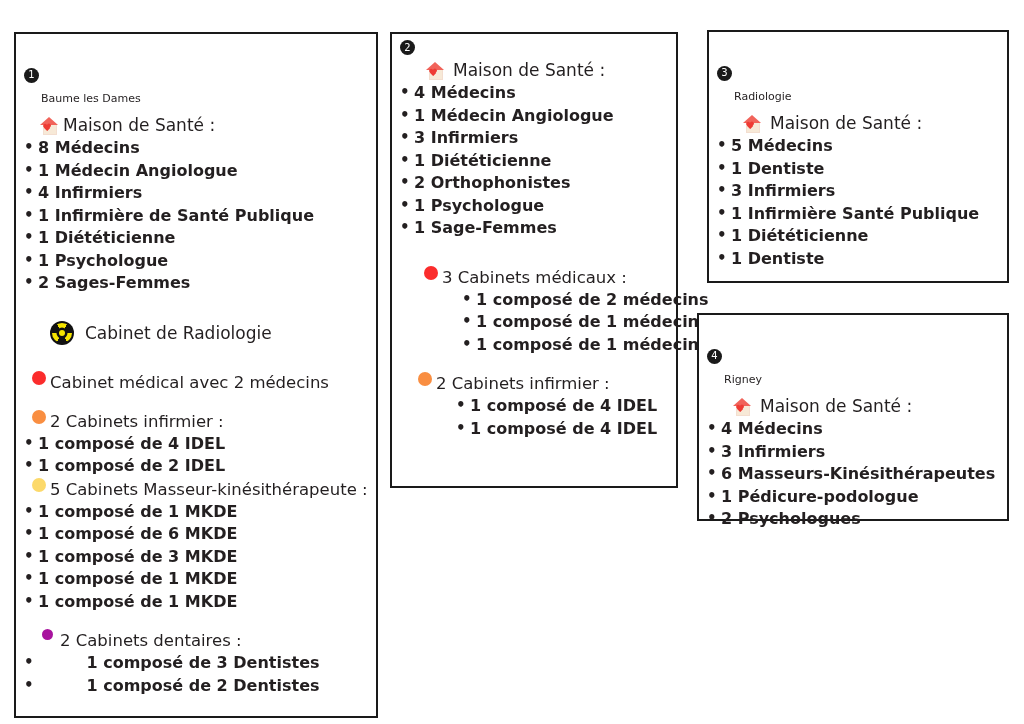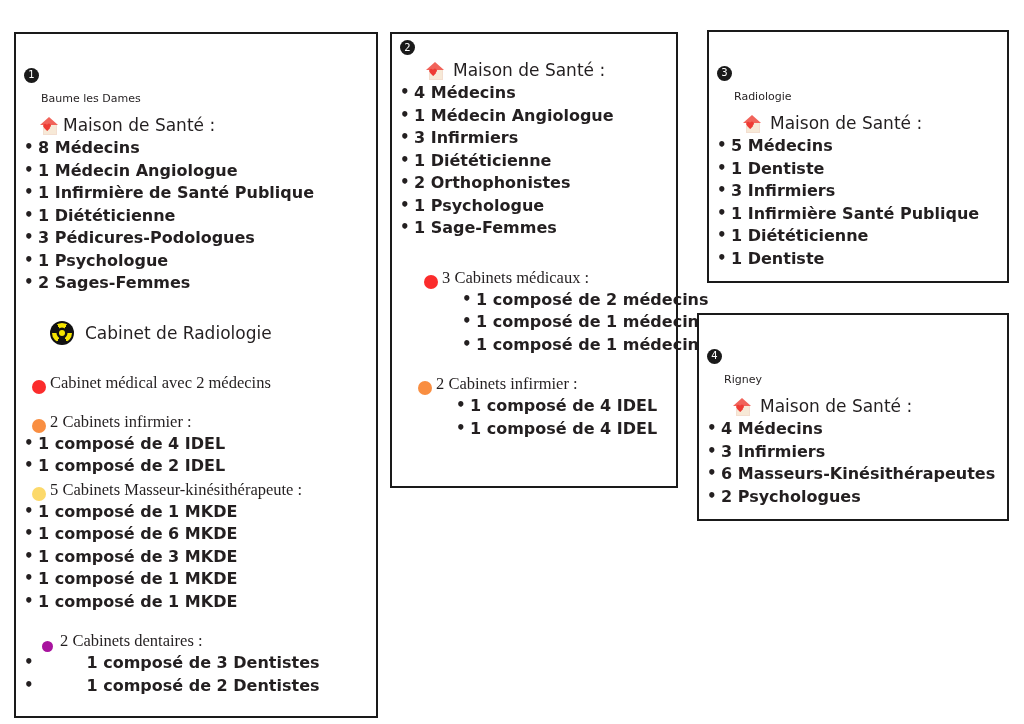--- a/index.html
+++ b/index.html
@@ -149,25 +149,24 @@
     display: flex;
     align-items: center;
     gap: 11px;
     font-size: 17px;
     line-height: 24px;
   }
 
   
   .cat-row {
     display: flex;
-    align-items: flex-end;
+    align-items: flex-start;
     gap: 4px;
     font-size: 16.5px;
     line-height: 23px;
-    font-family: Liberation Serif, serif;
   }
   .dot {
     width: 14px;
     height: 14px;
     min-width: 14px;
     border-radius: 50%;
     display: inline-block;
   }
   .dot.sm { width: 11px; height: 11px; min-width: 11px; }
 
@@ -223,23 +222,23 @@
       <span class="body"></span>
         <span class="roof"></span>
         <span class="heart"></span>
     </span>
     <span class="msp-label">Maison de Santé :</span>
   </div>
 
   <ul class="items indent-msp">
     <li>8 Médecins</li>
     <li>1 Médecin Angiologue</li>
+    <li>4 Infirmiers</li>
     <li>1 Infirmière de Santé Publique</li>
     <li>1 Diététicienne</li>
-    <li>3 Pédicures-Podologues</li>
     <li>1 Psychologue</li>
     <li>2 Sages-Femmes</li>
   </ul>
 
   <div class="gap-lg"></div>
 
   <div class="radio-row" style="margin-left:26px;">
     <span class="radio-icon">
       <span class="tref"></span>
         <span class="hub"></span>
@@ -377,15 +376,16 @@
         <span class="roof"></span>
         <span class="heart"></span>
     </span>
     <span class="msp-label" style="margin-left:4px">Maison de Santé :</span>
   </div>
 
   <ul class="items indent-msp-2">
     <li>4 Médecins</li>
     <li>3 Infirmiers</li>
     <li>6 Masseurs-Kinésithérapeutes</li>
+    <li>1 Pédicure-podologue</li>
     <li>2 Psychologues</li>
   </ul>
 </div>
 
 </body></html>

